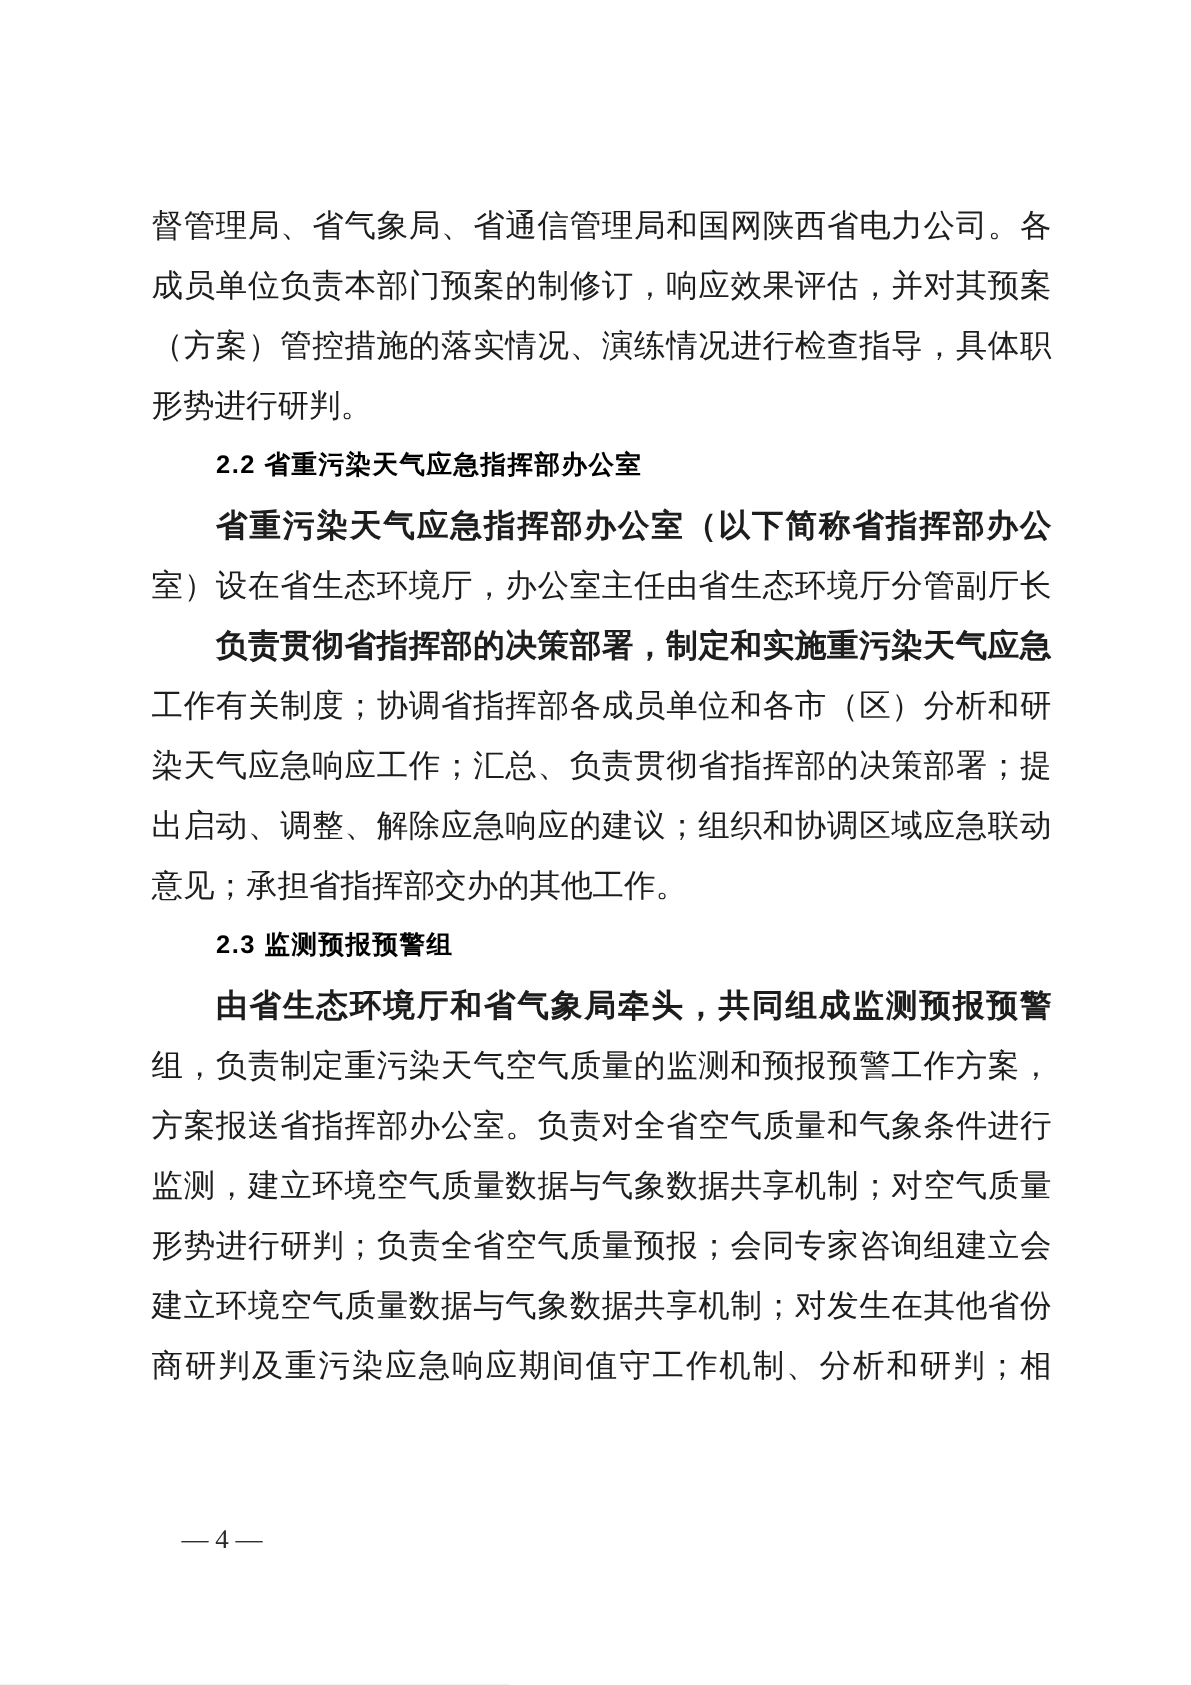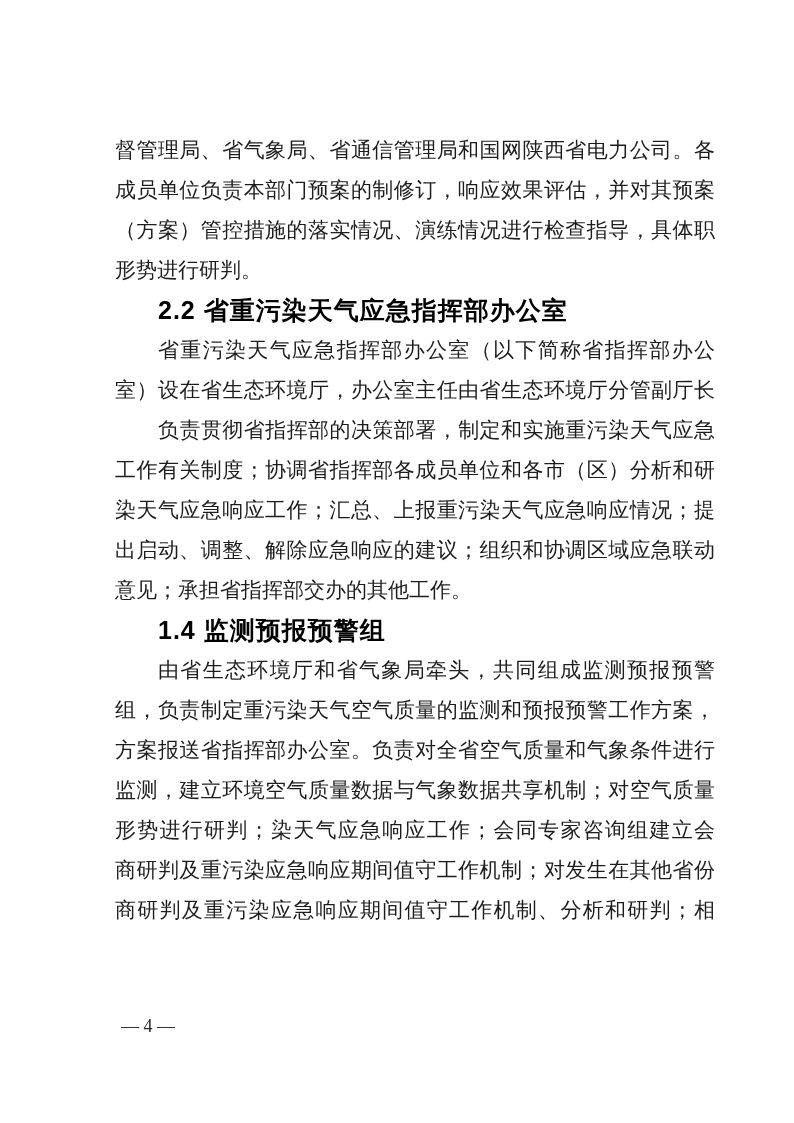--- a/index.html
+++ b/index.html
@@ -6,40 +6,40 @@
   .page{
     position:relative;
     width:794px;height:1123px;
     margin:0 auto;
     background:#ffffff;
     overflow:hidden;
     font-family:"Liberation Serif","DejaVu Serif",serif;
   }
   .content{
     position:absolute;
-    left:115px;top:130px;width:600px;
+    left:101px;top:130px;width:600px;
     color:#1d1d1d;
     font-size:21px;
   }
   .para{margin:0;padding:0;}
   .line{
     height:40px;line-height:40px;
     text-align:justify;
     text-align-last:justify;
     text-justify:inter-character;
     overflow:hidden;
   }
   .line.last{text-align-last:left;}
-  .line.ind{text-indent:43px;}
+  .line.ind{text-indent:43px;font-weight:bold;}
   .heading{
     height:40px;line-height:40px;
     margin:0;padding:0;
     font-family:"Liberation Sans","DejaVu Sans",sans-serif;
     font-weight:700;
-    font-size:25px;
+    font-size:17px;
     color:#000000;
     text-indent:43px;
     letter-spacing:1px;
   }
   .footer{
     position:absolute;
     left:121px;top:1016px;
     font-size:18px;
     color:#2a2a2a;
     font-family:"Liberation Serif","DejaVu Serif",serif;
@@ -61,33 +61,33 @@
     <h2 class="heading">2.2 省重污染天气应急指挥部办公室</h2>
 
     <div class="para">
       <div class="line ind">省重污染天气应急指挥部办公室（以下简称省指挥部办公</div>
       <div class="line">室）设在省生态环境厅，办公室主任由省生态环境厅分管副厅长</div>
     </div>
 
     <div class="para">
       <div class="line ind">负责贯彻省指挥部的决策部署，制定和实施重污染天气应急</div>
       <div class="line">工作有关制度；协调省指挥部各成员单位和各市（区）分析和研判</div>
-      <div class="line">染天气应急响应工作；汇总、上报重污染天气应急响应情况；提</div>
+      <div class="line">染天气应急响应工作；汇总、负责贯彻省指挥部的决策部署；提</div>
       <div class="line">出启动、调整、解除应急响应的建议；组织和协调区域应急联动</div>
       <div class="line last">意见；承担省指挥部交办的其他工作。</div>
     </div>
 
-    <h2 class="heading">1.4 监测预报预警组</h2>
+    <h2 class="heading">2.3 监测预报预警组</h2>
 
     <div class="para">
       <div class="line ind">由省生态环境厅和省气象局牵头，共同组成监测预报预警</div>
       <div class="line">组，负责制定重污染天气空气质量的监测和预报预警工作方案，</div>
       <div class="line">方案报送省指挥部办公室。负责对全省空气质量和气象条件进行</div>
       <div class="line">监测，建立环境空气质量数据与气象数据共享机制；对空气质量</div>
-      <div class="line">形势进行研判；染天气应急响应工作；会同专家咨询组建立会</div>
-      <div class="line">商研判及重污染应急响应期间值守工作机制；对发生在其他省份</div>
+      <div class="line">形势进行研判；负责全省空气质量预报；会同专家咨询组建立会</div>
+      <div class="line">建立环境空气质量数据与气象数据共享机制；对发生在其他省份</div>
       <div class="line">商研判及重污染应急响应期间值守工作机制、分析和研判；相</div>
     </div>
 
   </div>
 
   <div class="footer">— 4 —</div>
 </div>
 
 </body></html>

